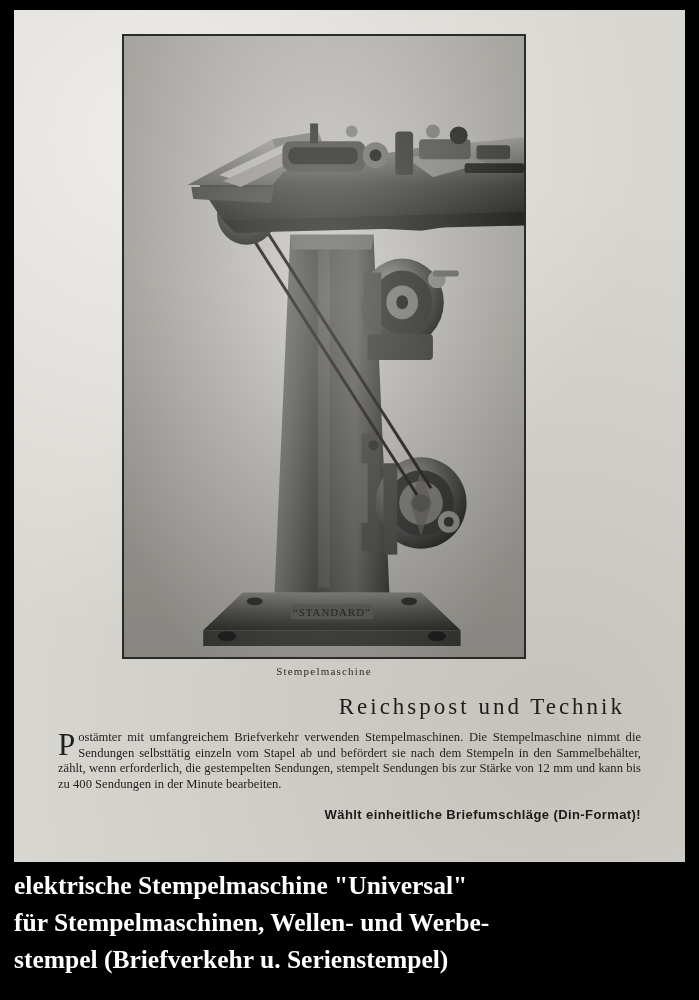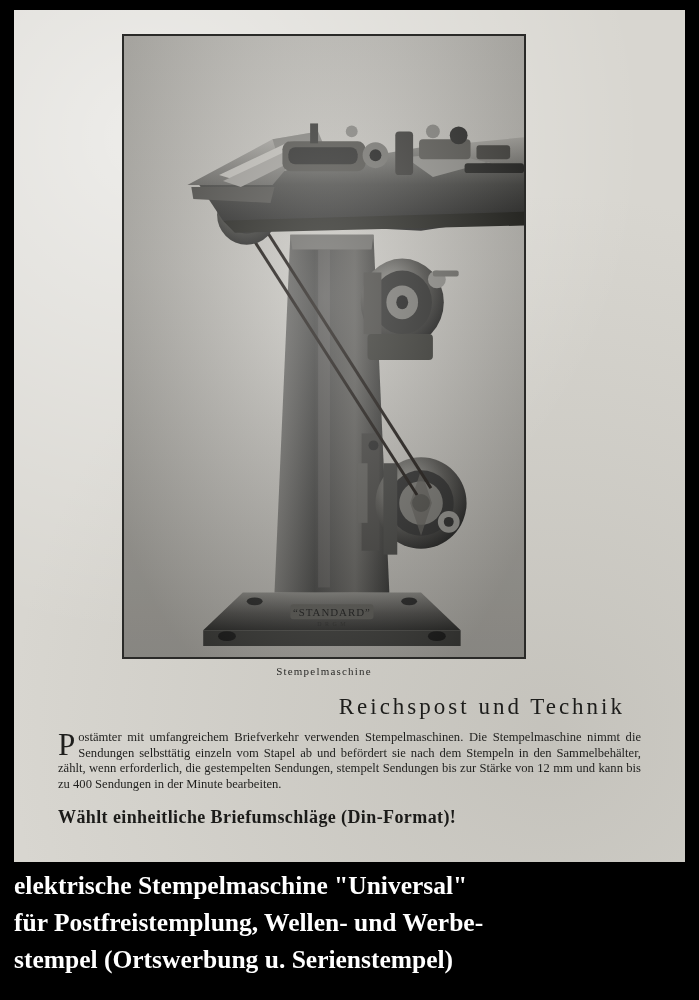--- a/index.html
+++ b/index.html
@@ -109,26 +109,26 @@
     font-size: 31px;
     line-height: 26px;
     padding: 2px 3px 0 0;
     font-family: "Liberation Serif", serif;
   }
   .slogan {
     position: absolute;
     left: 44px;
     top: 797px;
     width: 583px;
-    text-align: left;
-    font-size: 18px;
+    text-align: right;
+    font-size: 13px;
     font-weight: bold;
     letter-spacing: 0.4px;
     color: #1b1b19;
-    font-family: Liberation Serif, serif;
+    font-family: Liberation Sans, sans-serif;
   }
   
   .band {
     position: absolute;
     left: 0;
     top: 862px;
     width: 699px;
     height: 138px;
     background: #000;
   }
@@ -271,18 +271,18 @@
       </div>
 
       <div class="slogan">Wählt einheitliche Briefumschläge (Din-Format)!</div>
 
     </div>
   </div>
 
   <div class="band">
     <div class="band-lines">
       <div>elektrische Stempelmaschine "Universal"</div>
-      <div>für Postfreistemplung, Wellen- und Werbe-</div>
-      <div>stempel (Ortswerbung u. Serienstempel)</div>
+      <div>für Stempelmaschinen, Wellen- und Werbe-</div>
+      <div>stempel (Briefverkehr u. Serienstempel)</div>
     </div>
   </div>
 
 </div>
 
 </body></html>

